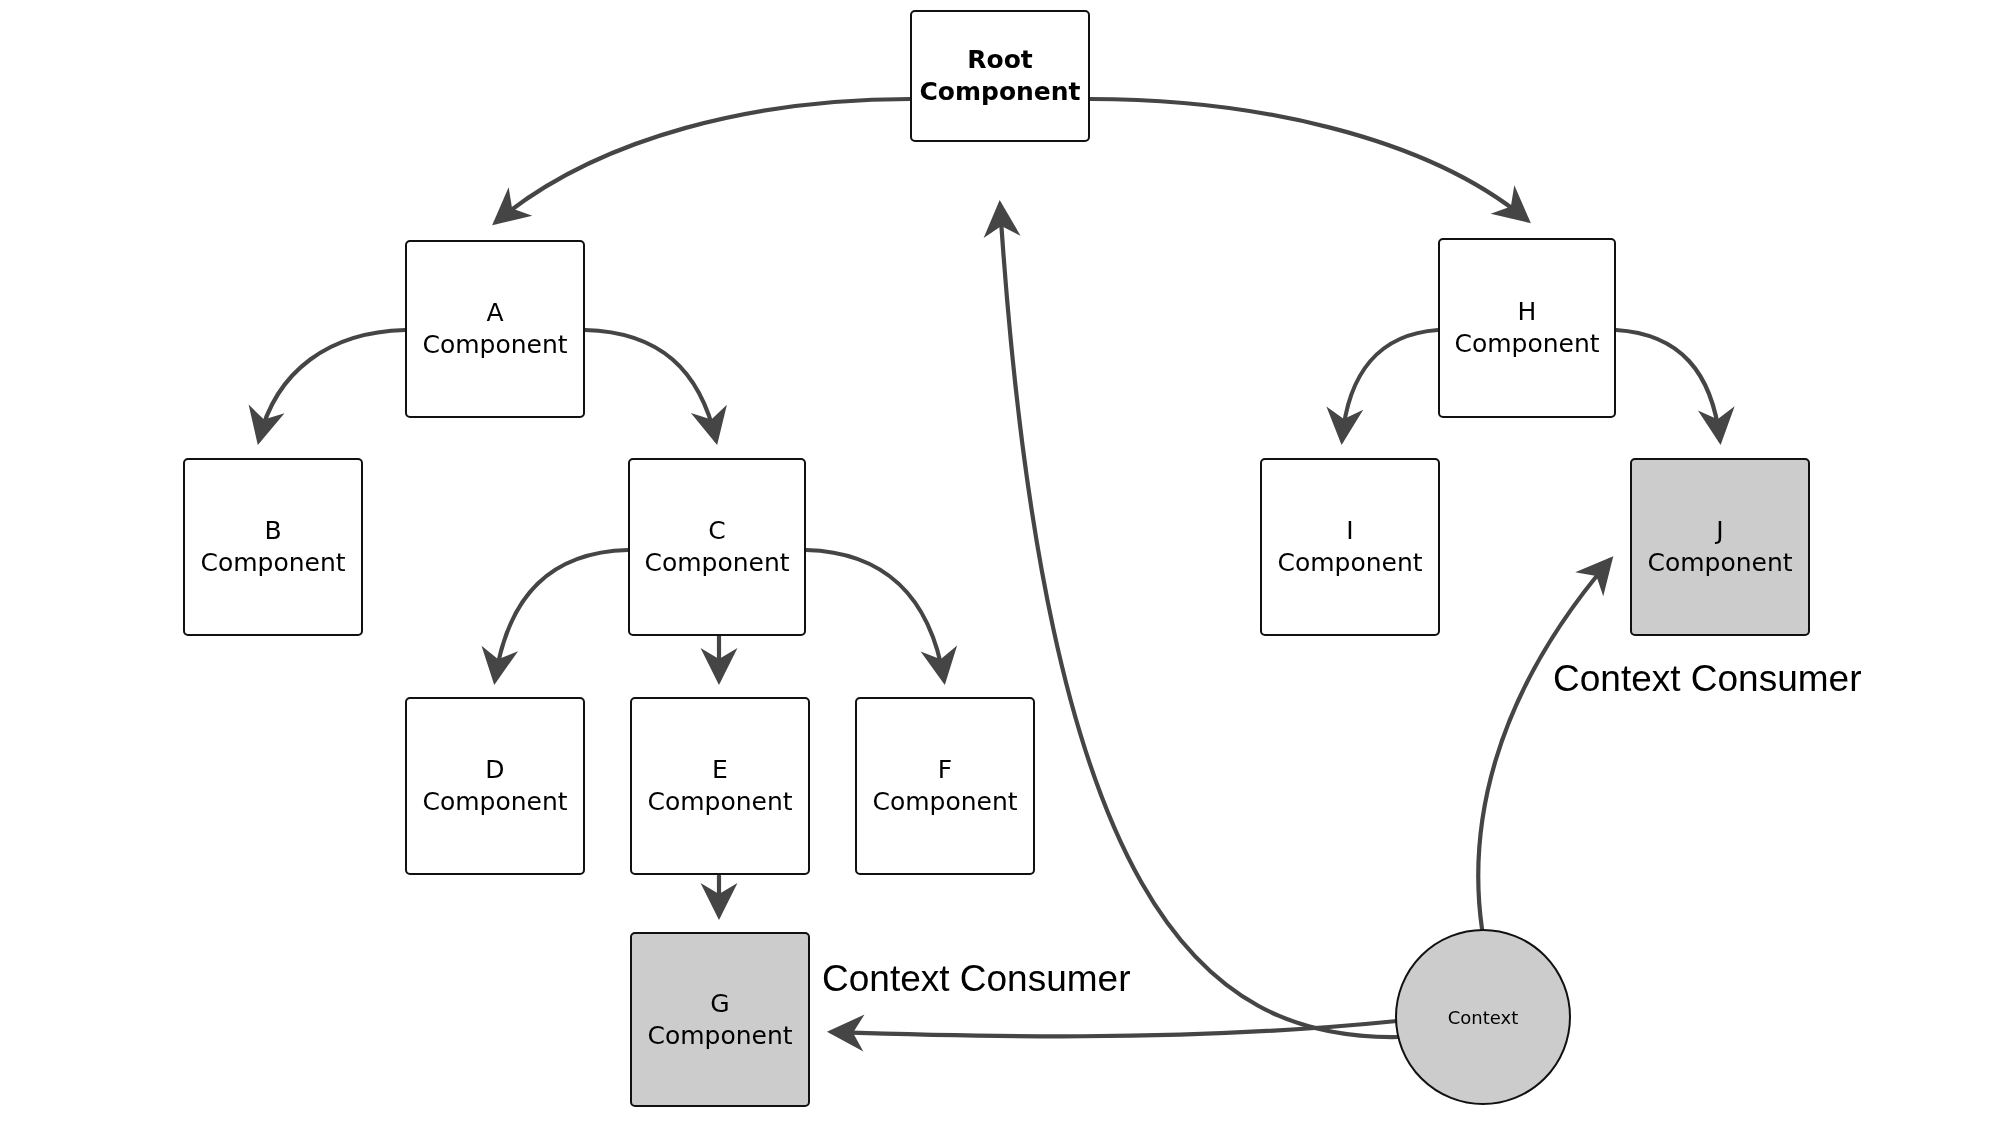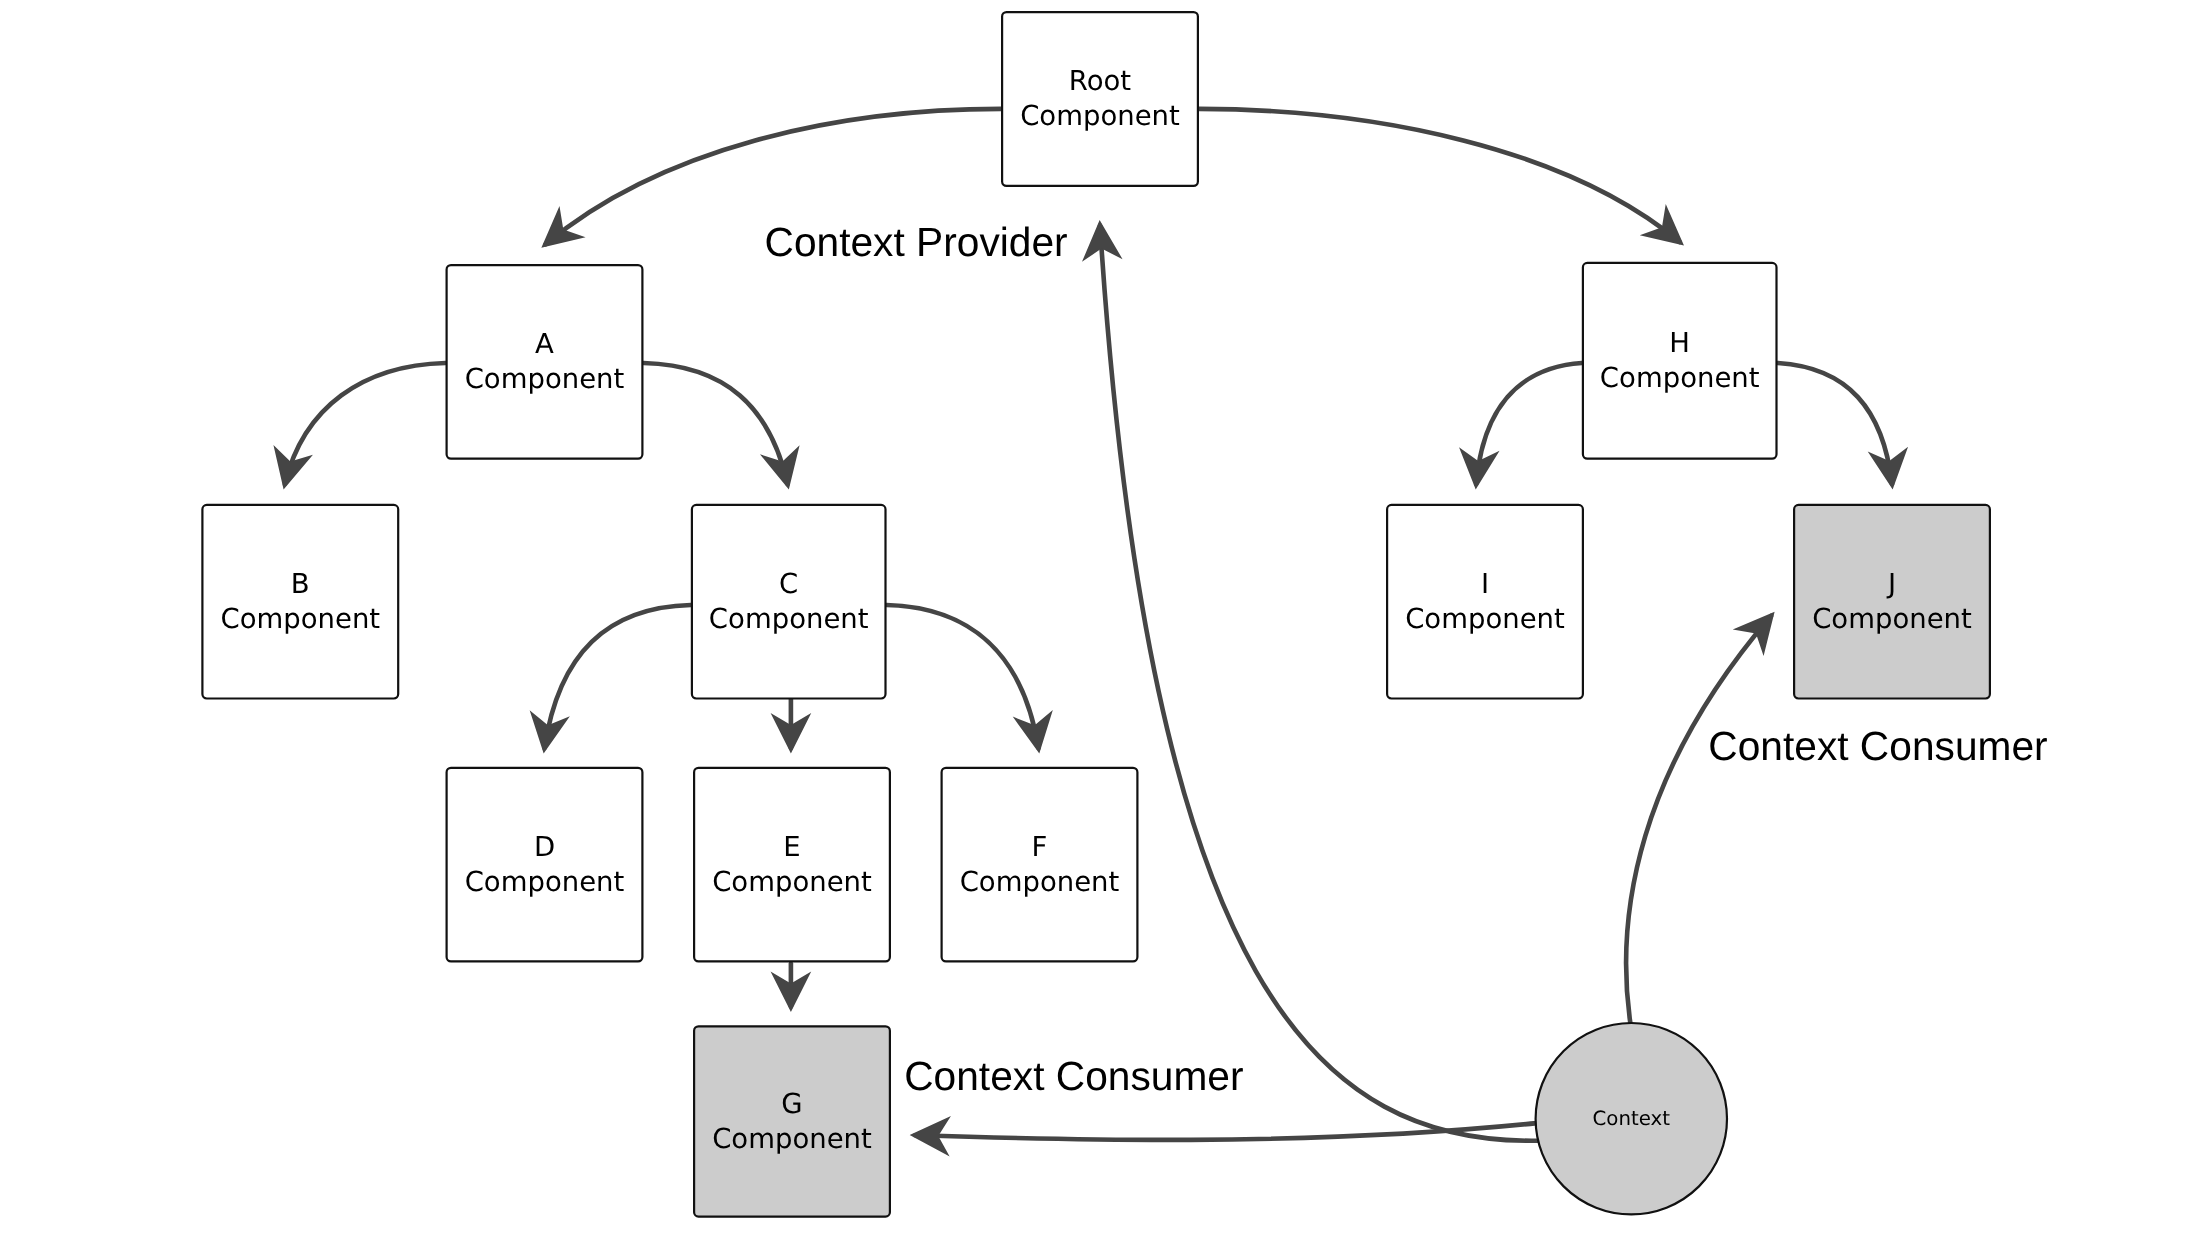--- a/index.html
+++ b/index.html
@@ -108,21 +108,21 @@
       <path d="M 1616,330 C 1680,334 1712,372 1720,440" marker-end="url(#arrowhead)"></path>
 
       <path d="M 1398,1037 C 1200,1040 1045,900 1000,205" marker-end="url(#arrowhead)"></path>
 
       <path d="M 1397,1021 C 1180,1043 960,1036 832,1032" marker-end="url(#arrowhead)"></path>
 
       <path d="M 1482,929 C 1468,830 1490,700 1610,560" marker-end="url(#arrowhead)"></path>
     </g>
   </svg>
 
-  <div class="node" id="node-root" style="left: 910px; top: 10px; width: 180px; height: 160px;">
+  <div class="node" id="node-root" style="left: 910px; top: 10px; width: 180px; height: 132px; font-weight: bold;">
     <span class="ln">Root</span>
     <span class="ln">Component</span>
   </div>
 
   <div class="node" id="node-a" style="left: 405px; top: 240px; width: 180px; height: 178px;">
     <span class="ln">A</span>
     <span class="ln">Component</span>
   </div>
 
   <div class="node" id="node-h" style="left: 1438px; top: 238px; width: 178px; height: 180px;">
@@ -167,17 +167,16 @@
 
   <div class="node shaded" id="node-g" style="left: 630px; top: 932px; width: 180px; height: 175px;">
     <span class="ln">G</span>
     <span class="ln">Component</span>
   </div>
 
   <div class="circle-node" id="node-context" style="left: 1395px; top: 929px; width: 176px; height: 176px;">
     <span>Context</span>
   </div>
 
-  <div class="ann" id="ann-0" style="left: 695px; top: 200px;">Context Provider</div>
   <div class="ann" id="ann-1" style="left: 822px; top: 958px;">Context Consumer</div>
   <div class="ann" id="ann-2" style="left: 1553px; top: 658px;">Context Consumer</div>
 
 </div>
 
 </body></html>

